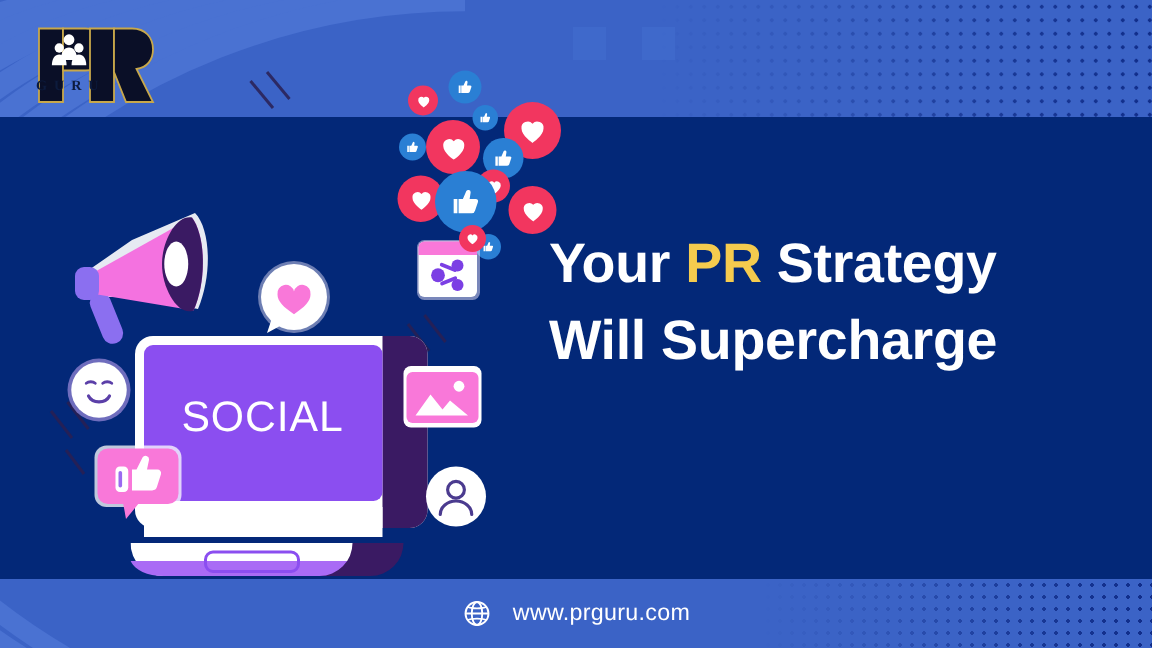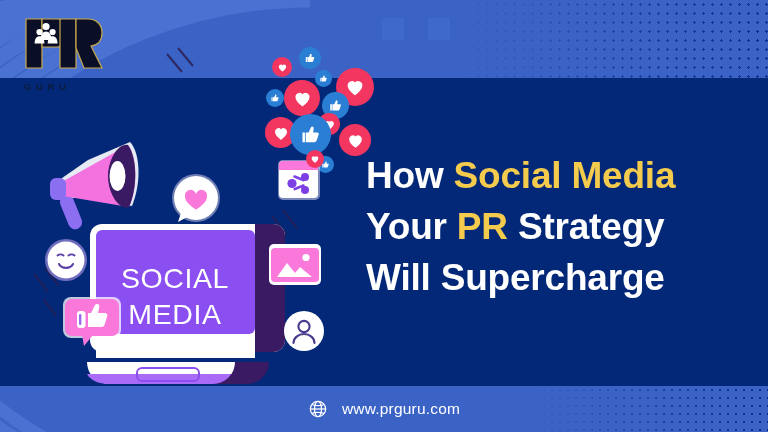--- a/index.html
+++ b/index.html
@@ -37,21 +37,21 @@
     opacity:.95;
   }
   .band.bottom .dots { width:260px; background-size:8px 8px; }
   .sq-faint { position:absolute; background:#4470cf; opacity:.55; }
 
   
   .logo { position:absolute; left:20px; top:14px; width:86px; height:62px; }
   .logo-guru {
     position:absolute; left:24px; top:53px;
     font-size:9.5px; letter-spacing:4.6px; color:#0d1b3d;
-    font-weight:700; font-family:Liberation Sans, sans-serif;margin-top:28px;
+    font-weight:700; font-family:Liberation Serif, serif;
   }
 
   
   .headline {
     position:absolute; left:366px; top:150px; width:392px;
     font-size:37px; line-height:51px; font-weight:700;
     color:#ffffff; letter-spacing:-0.2px;
   }
   .hl-line { white-space:nowrap; }
   .accent { color:#f5cb4e; }
@@ -279,21 +279,20 @@
         <rect x="9" y="116" width="159" height="20" fill="#ffffff"></rect>
 
         <path d="M0,140 h170 a22,22 0 0 1 -22,22 h-126 a22,22 0 0 1 -22,-22 Z" fill="#ffffff"></path>
         <path d="M0,152 h170 c-3,6 -11,10 -22,10 h-126 c-11,0 -19,-4 -22,-10 Z" fill="#a96bf5"></path>
         <path d="M148,140 h34 a22,22 0 0 1 -22,22 h-34 a22,22 0 0 0 22,-22 Z" fill="#3a1a63"></path>
 
         <rect x="50" y="146" width="62" height="13" rx="5" fill="none" stroke="#8b4ef0" stroke-width="2"></rect>
       </svg>
       <div class="screen-text">
         <div>SOCIAL</div>
-        <div>MEDIA</div>
       </div>
     </div>
 
     <div class="chip" style="left:268px;top:243px;width:54px;height:46px;">
       <svg width="54" height="46" viewBox="0 0 54 46">
         <rect x="1" y="1" width="52" height="41" rx="5" fill="#ffffff"></rect>
         <rect x="3" y="5" width="48" height="34" rx="4" fill="#f978d9"></rect>
         <circle cx="38" cy="14.5" r="3.6" fill="#ffffff"></circle>
         <path d="M9,34 L19,20 L27,30 L32,24 L44,34 Z" fill="#ffffff"></path>
       </svg>
@@ -316,21 +315,20 @@
       <svg width="42" height="42" viewBox="0 0 42 42">
         <circle cx="21" cy="21" r="20" fill="#ffffff"></circle>
         <circle cx="21" cy="16.5" r="5.6" fill="none" stroke="#4b3b8f" stroke-width="2.1"></circle>
         <path d="M10.5,33 a10.5,9 0 0 1 21,0" fill="none" stroke="#4b3b8f" stroke-width="2.1" stroke-linecap="round"></path>
       </svg>
     </div>
 
   </div>
 
   <div class="headline">
-    <div class="hl-line"><span>How </span><span class="accent">Social Media</span></div>
     <div class="hl-line"><span>Your </span><span class="accent">PR</span><span> Strategy</span></div>
     <div class="hl-line">Will Supercharge</div>
   </div>
 
   <div class="band bottom">
     <div class="arcs">
       <svg width="430" height="46" viewBox="0 0 430 46">
         <g fill="none" stroke="#4a72d2" stroke-width="13">
           <path d="M-170,-120 A230,230 0 0 0 60,110"></path>
           <path d="M-170,-160 A270,270 0 0 0 100,110"></path>

